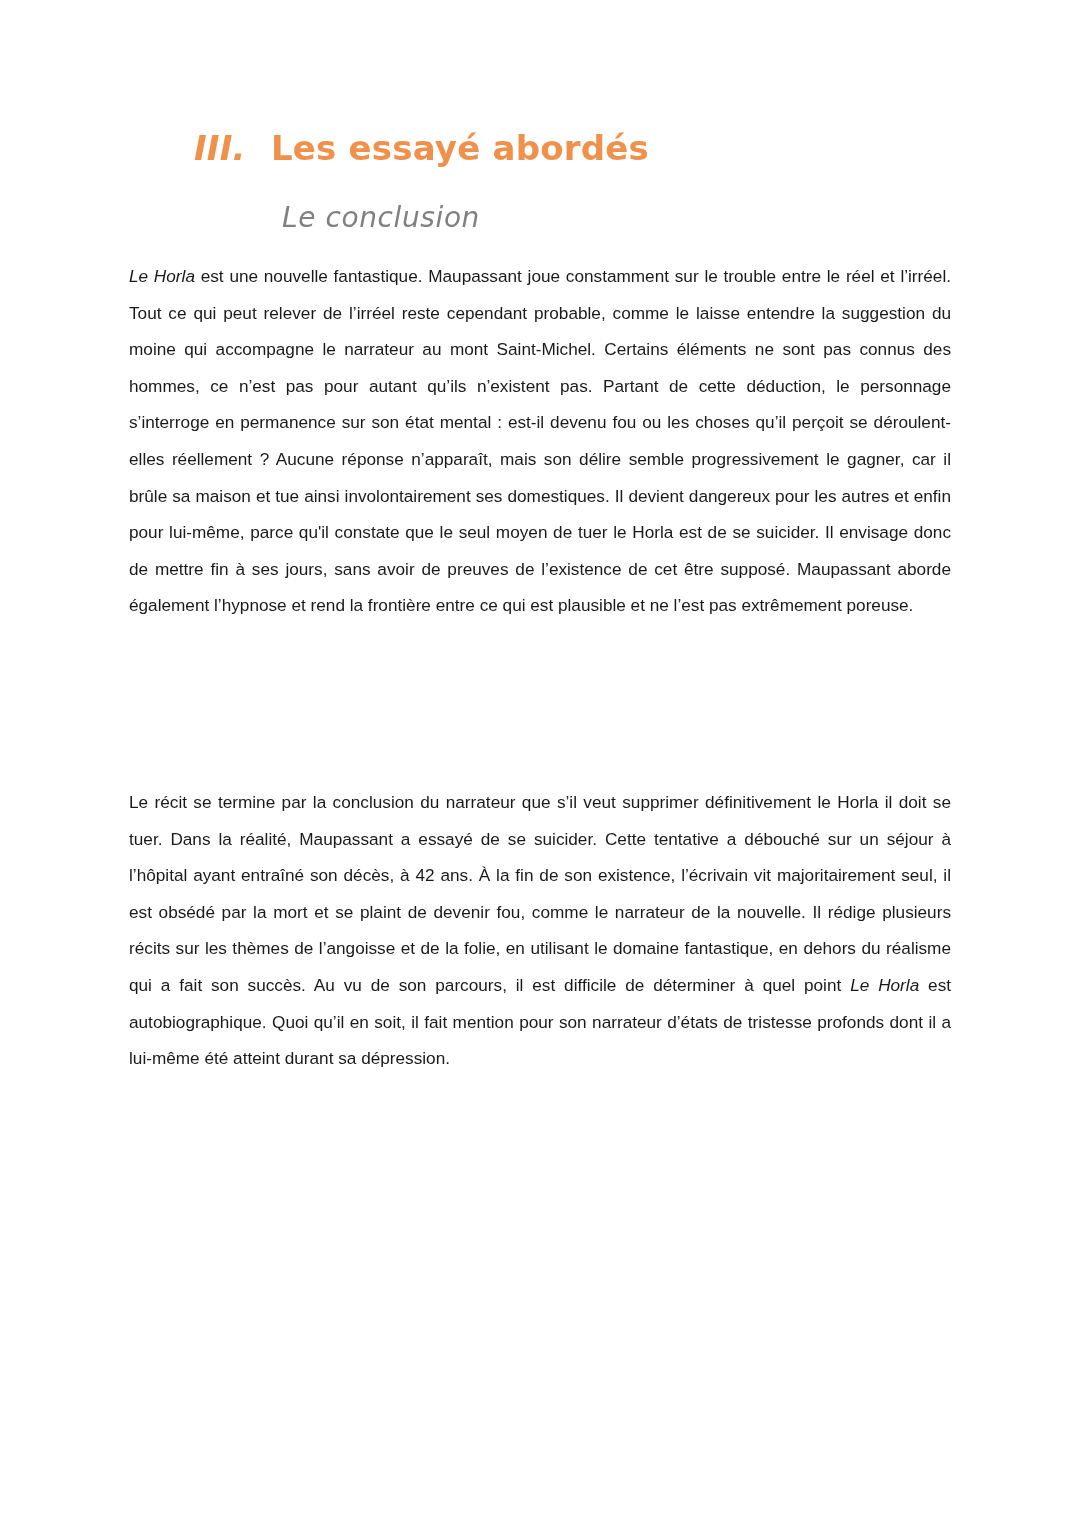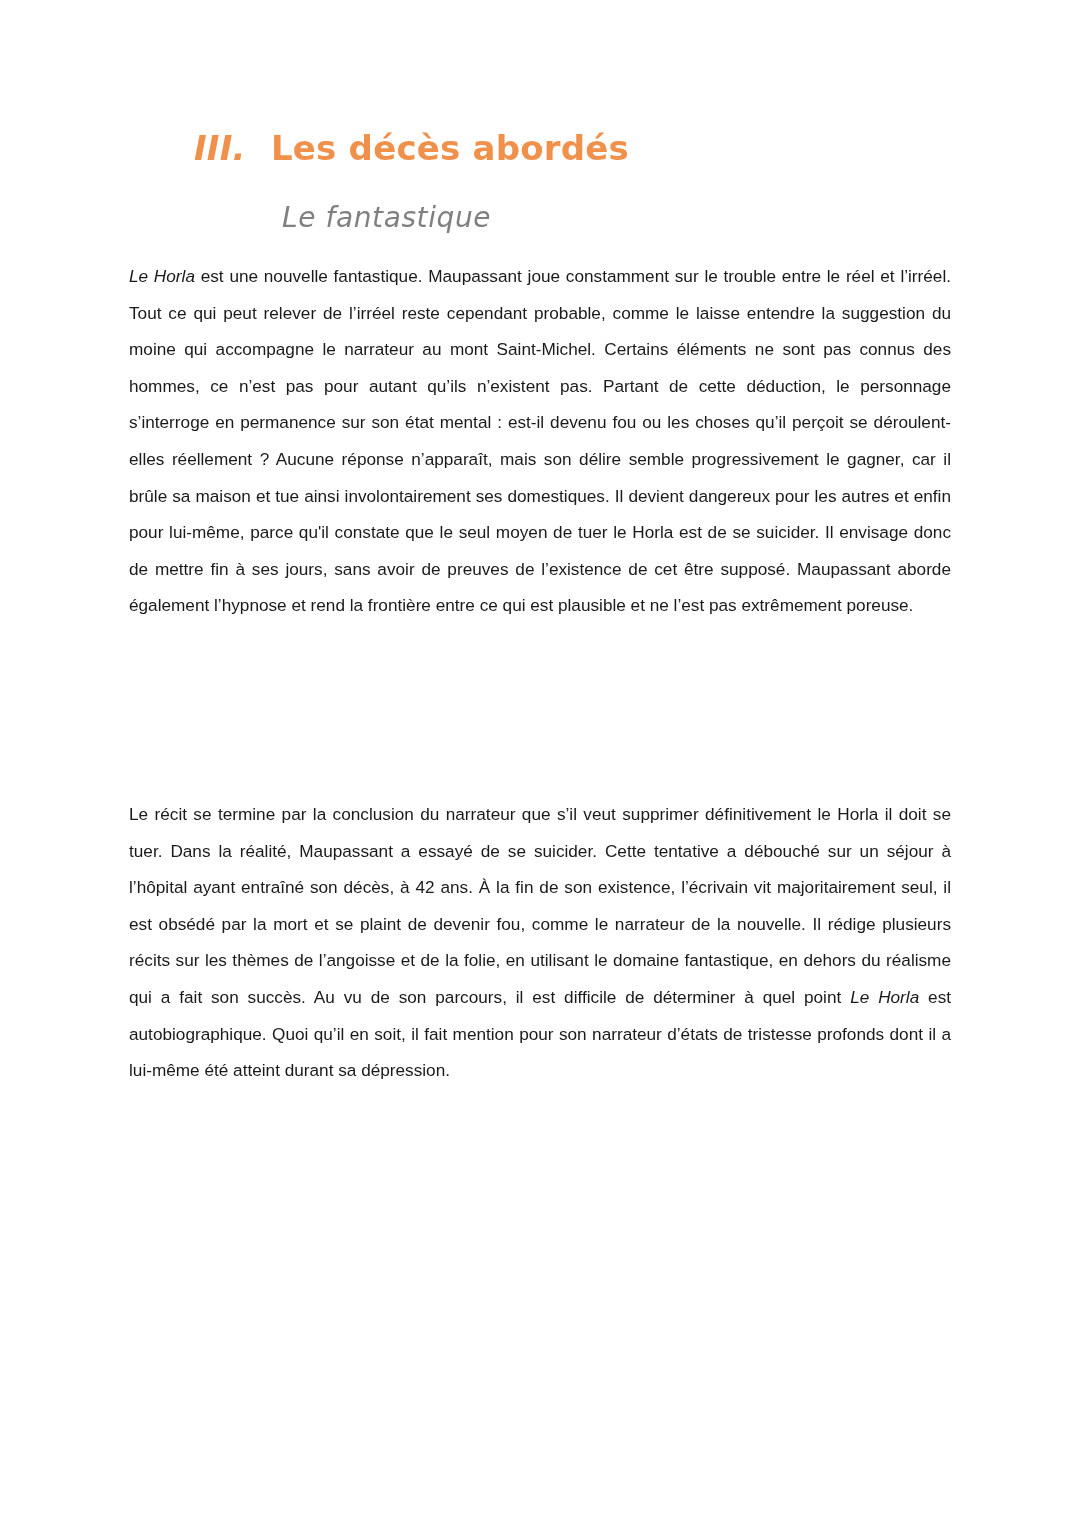--- a/index.html
+++ b/index.html
@@ -58,30 +58,30 @@
     position: absolute;
     left: 129px;
     width: 822px;
     margin: 0;
     font-size: 17.2px;
     line-height: 36.6px;
     text-align: justify;
     color: #1a1a1a;
   }
   .para.p1 { top: 258px; }
-  .para.p2 { top: 784px; margin-top: 12px; }
+  .para.p2 { top: 784px; }
   .para em { }
 </style>
 </head>
 <body>
 
 <div class="page">
 
-  <h1 class="h1"><span class="num">III.</span><span>Les décès abordés</span></h1>
+  <h1 class="h1"><span class="num">III.</span><span>Les essayé abordés</span></h1>
 
-  <h2 class="h2 first">Le fantastique</h2>
+  <h2 class="h2 first">Le conclusion</h2>
 
   <p class="para p1"><em>Le Horla</em><span> est une nouvelle fantastique. Maupassant joue constamment sur le trouble entre le réel et l’irréel. Tout ce qui peut relever de l’irréel reste cependant probable, comme le laisse entendre la suggestion du moine qui accompagne le narrateur au mont Saint-Michel. Certains éléments ne sont pas connus des hommes, ce n’est pas pour autant qu’ils n’existent pas. Partant de cette déduction, le personnage s’interroge en permanence sur son état mental : est-il devenu fou ou les choses qu’il perçoit se déroulent-elles réellement ? Aucune réponse n’apparaît, mais son délire semble progressivement le gagner, car il brûle sa maison et tue ainsi involontairement ses domestiques. Il devient dangereux pour les autres et enfin pour lui-même, parce qu'il constate que le seul moyen de tuer le Horla est de se suicider. Il envisage donc de mettre fin à ses jours, sans avoir de preuves de l’existence de cet être supposé. Maupassant aborde également l’hypnose et rend la frontière entre ce qui est plausible et ne l’est pas extrêmement poreuse.</span></p>
 
 
   <p class="para p2"><span>Le récit se termine par la conclusion du narrateur que s’il veut supprimer définitivement le Horla il doit se tuer. Dans la réalité, Maupassant a essayé de se suicider. Cette tentative a débouché sur un séjour à l’hôpital ayant entraîné son décès, à 42 ans. À la fin de son existence, l’écrivain vit majoritairement seul, il est obsédé par la mort et se plaint de devenir fou, comme le narrateur de la nouvelle.  Il rédige plusieurs récits sur les thèmes de l’angoisse et de la folie, en utilisant le domaine fantastique, en dehors du réalisme qui a fait son succès. Au vu de son parcours, il est difficile de déterminer à quel point </span><em>Le Horla</em><span> est autobiographique. Quoi qu’il en soit, il fait mention pour son narrateur d’états de tristesse profonds dont il a lui-même été atteint durant sa dépression.</span></p>
 
 </div>
 
 </body></html>

